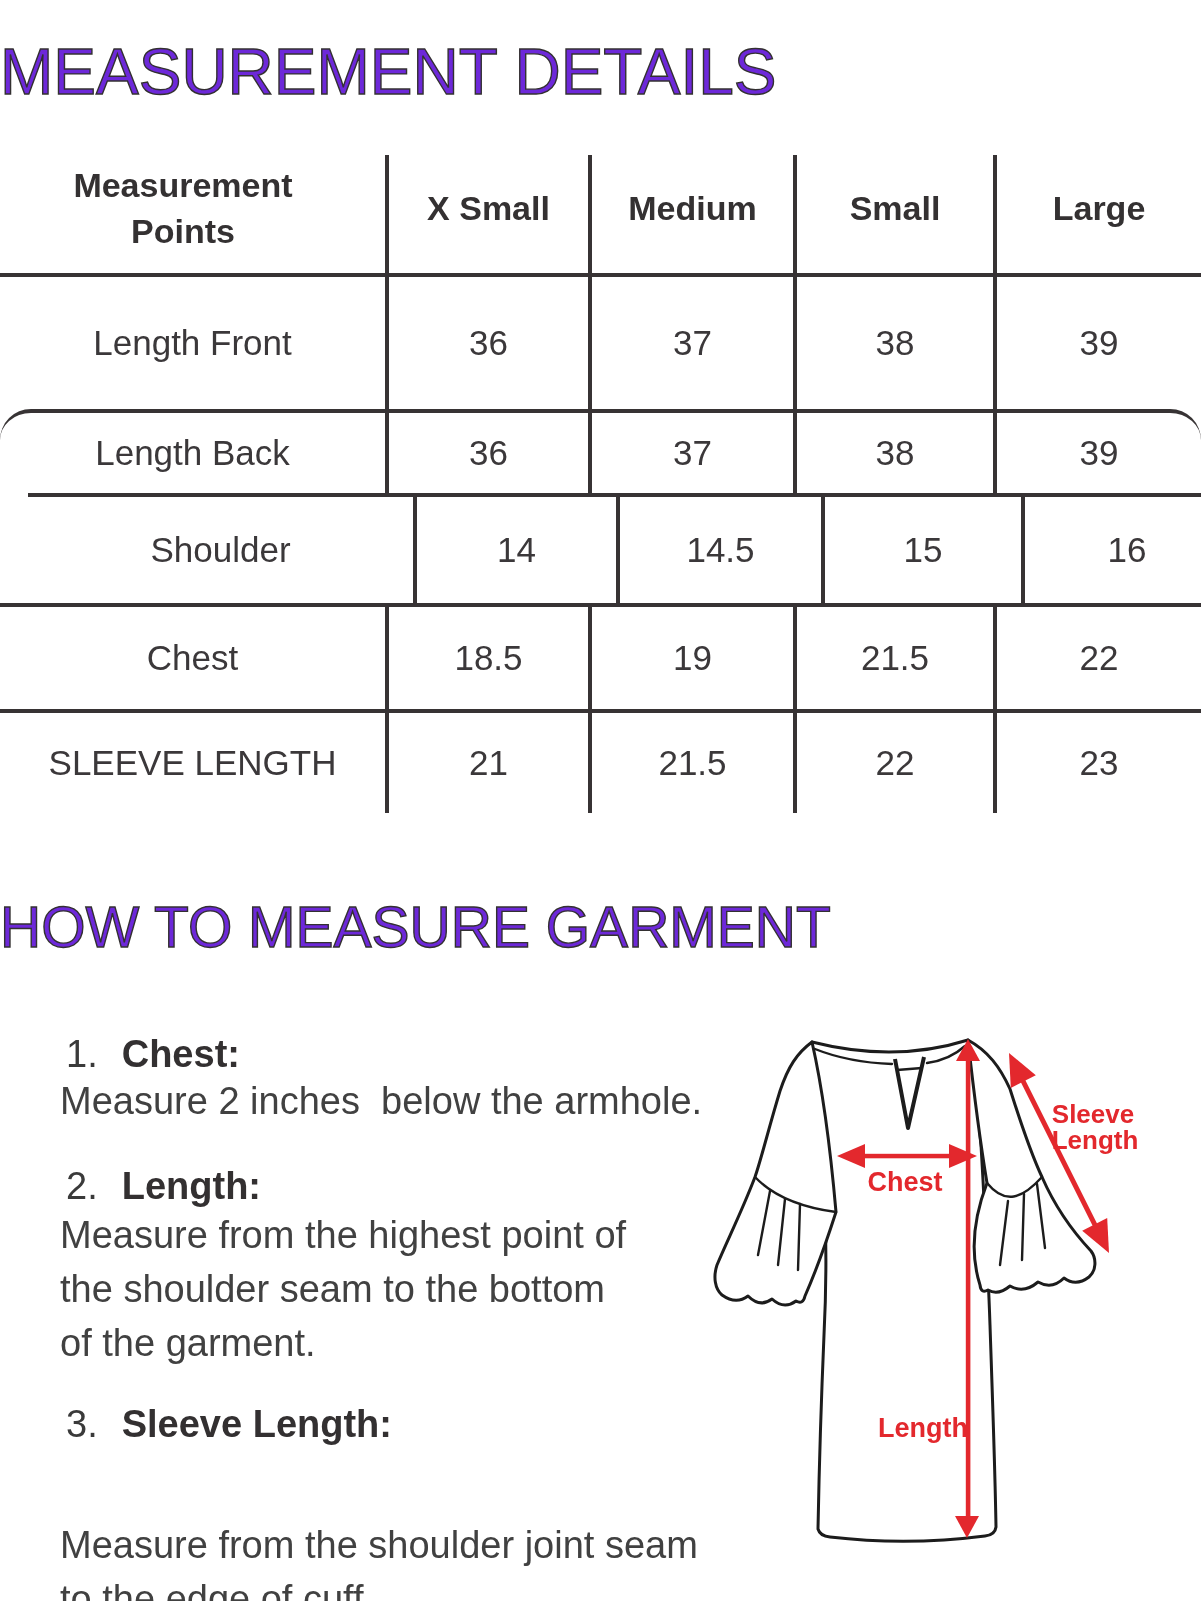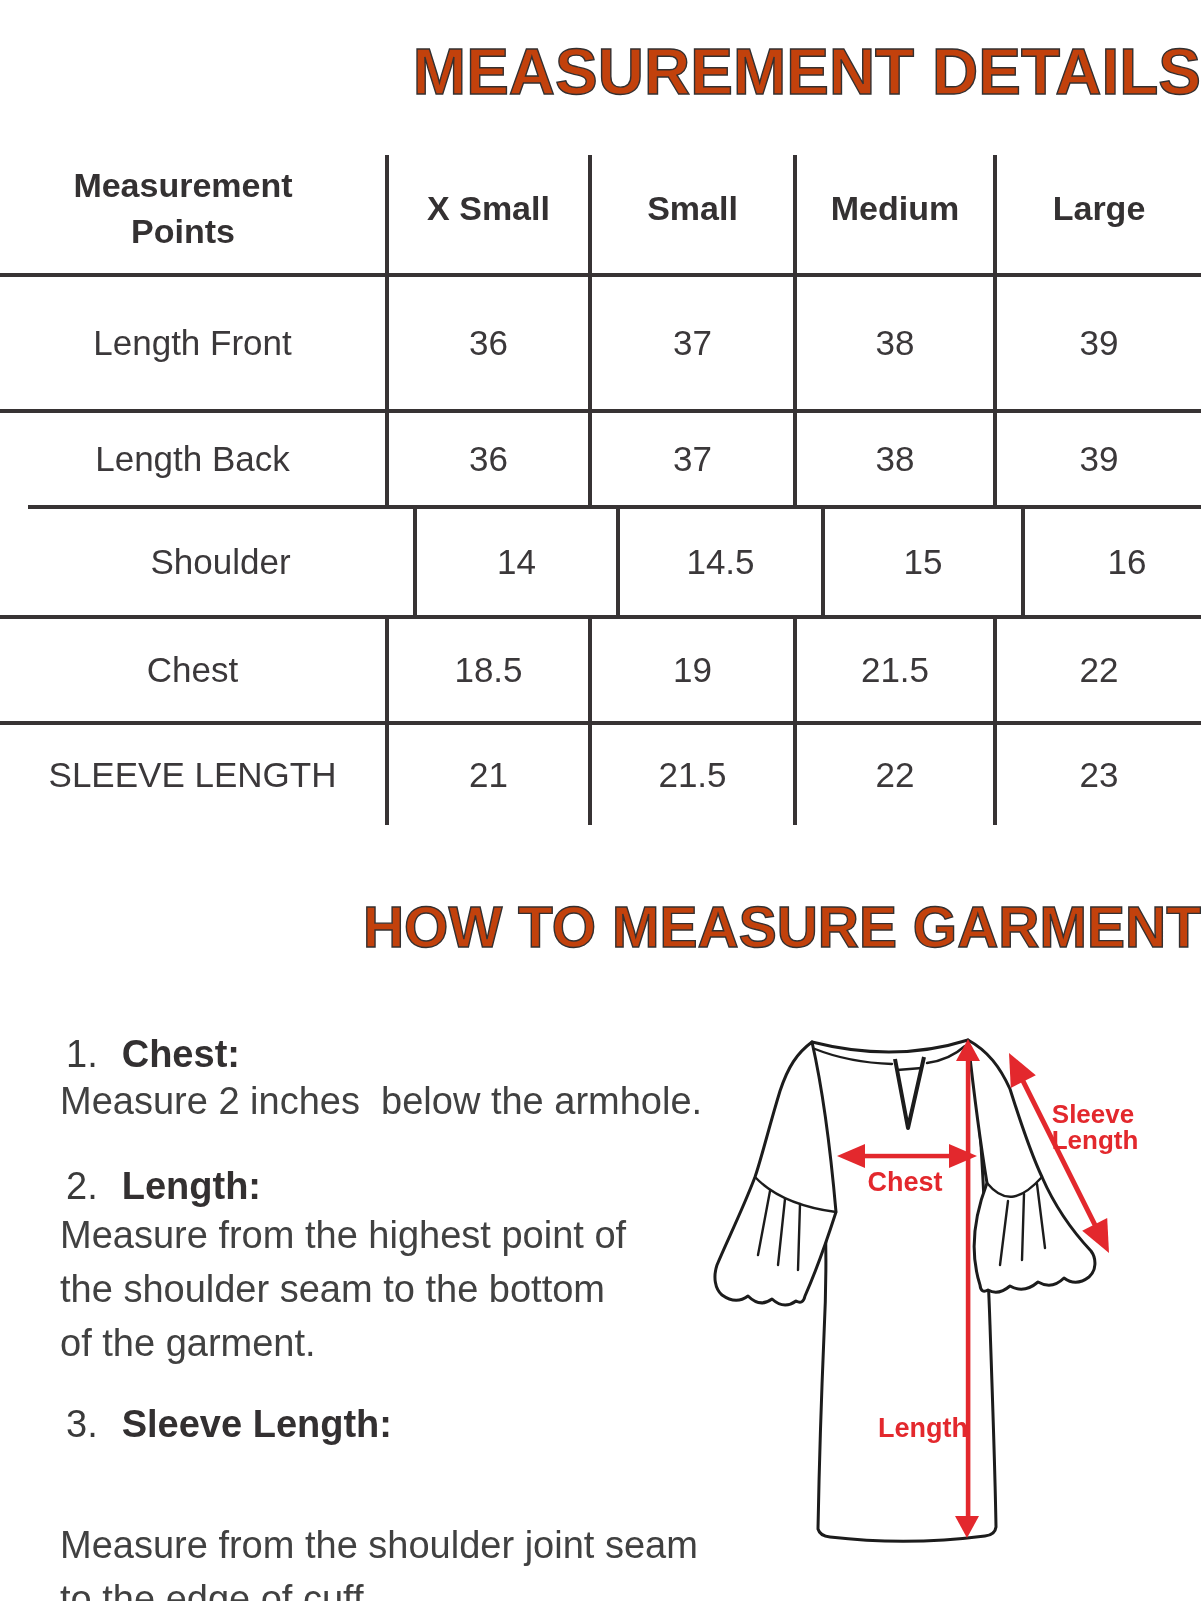--- a/index.html
+++ b/index.html
@@ -9,41 +9,41 @@
     font-family:"Liberation Sans", sans-serif;
     color:#333031;
     position:relative;
     overflow:hidden;
   }
   .page { position:absolute; inset:0; background:#fff; }
 
   
   .big-heading {
     position:absolute; left:0; right:0;
-    text-align:right;
-    font-weight:700;
-    color:#c2410c;
+    text-align:left;
+    font-weight:400;
+    color:#6d28d9;
     letter-spacing:0px;
     -webkit-text-stroke:1.4px #333031;
     white-space:nowrap;
   }
   #main-title { top:38px; font-size:64px; line-height:68px; }
   #howto-title { top:896px; font-size:57px; line-height:62px; }
 
   
   .mtable { position:absolute; top:155px; left:0; width:1201px; }
   .trow {
     display:grid;
     grid-template-columns:389px 203px 205px 200px 204px;
     width:1201px;
   }
   .trow + .trow { border-top:4px solid #373334; }
   .trow:nth-child(1){ height:118px; }
   .trow:nth-child(2){ height:136px; }
-  .trow:nth-child(3){ height:96px; }
+  .trow:nth-child(3){ height:84px;border-radius:31px; }
   .trow:nth-child(4){ height:110px;margin-left:28px; }
   .trow:nth-child(5){ height:106px; }
   .trow:nth-child(6){ height:104px; }
   .cell {
     display:flex; align-items:center; justify-content:center;
     font-size:35px; color:#3b383a;
     text-align:right;
   }
   .cell.vline { border-right:4px solid #373334; }
   .head .cell { font-weight:bold; font-size:34px; color:#343132; padding-bottom:12px; }
@@ -82,22 +82,22 @@
 <div class="page">
 
   <h1 id="main-title" class="big-heading">MEASUREMENT DETAILS</h1>
 
   <div class="mtable">
     <div class="trow head">
       <div class="cell c0 vline">
           <span>Measurement Points</span>
         </div>
       <div class="cell vline">X Small</div>
+      <div class="cell vline">Medium</div>
       <div class="cell vline">Small</div>
-      <div class="cell vline">Medium</div>
       <div class="cell">Large</div>
     </div>
     <div class="trow">
       <div class="cell c0 vline">Length Front</div>
       <div class="cell vline">36</div>
       <div class="cell vline">37</div>
       <div class="cell vline">38</div>
       <div class="cell">39</div>
     </div>
     <div class="trow">

